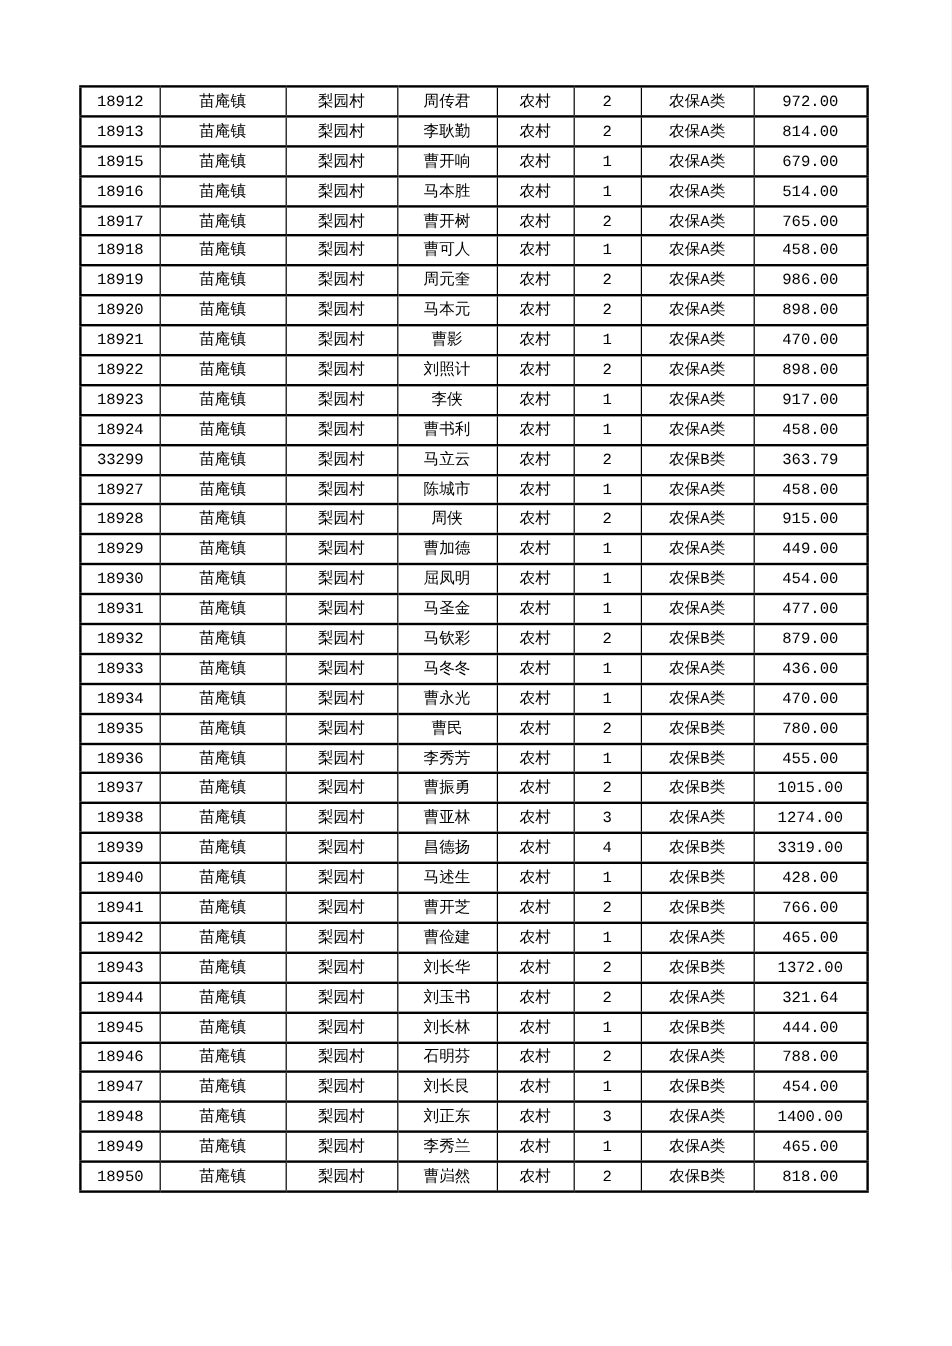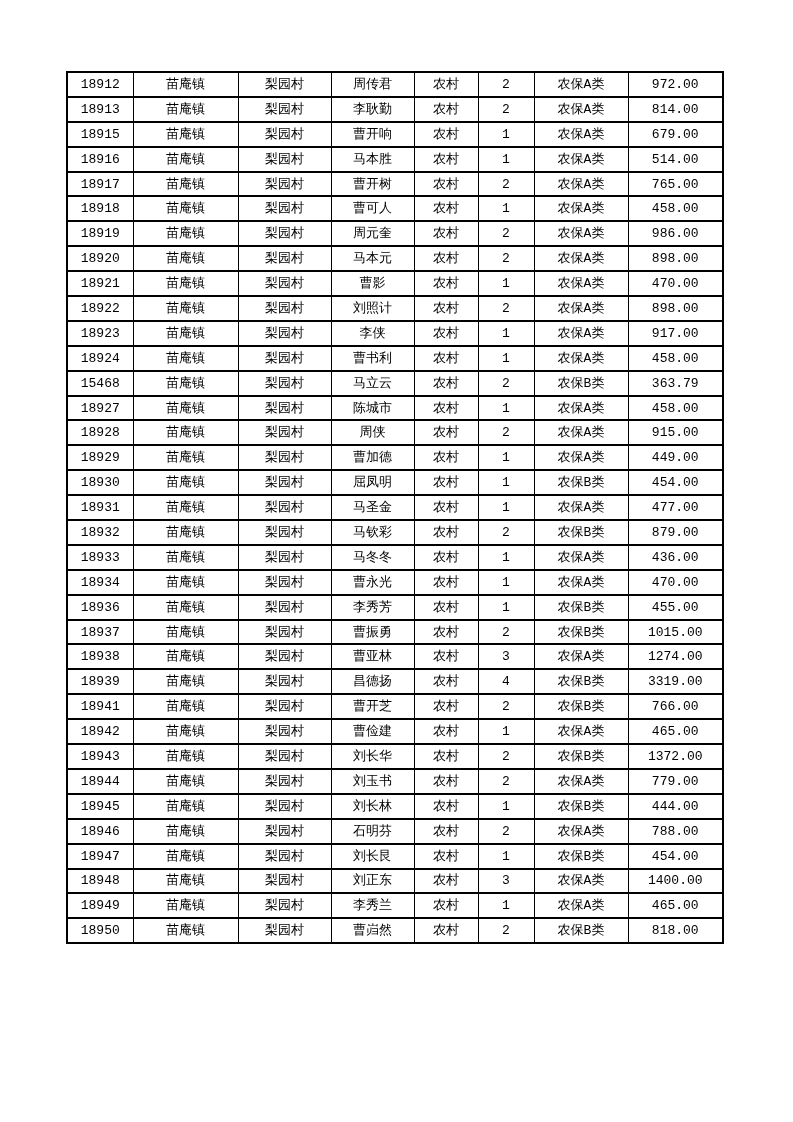--- a/index.html
+++ b/index.html
@@ -172,21 +172,21 @@
           <td>18924</td>
           <td>苗庵镇</td>
           <td>梨园村</td>
           <td>曹书利</td>
           <td>农村</td>
           <td>1</td>
           <td>农保A类</td>
           <td>458.00</td>
         </tr>
         <tr>
-          <td>15468</td>
+          <td>33299</td>
           <td>苗庵镇</td>
           <td>梨园村</td>
           <td>马立云</td>
           <td>农村</td>
           <td>2</td>
           <td>农保B类</td>
           <td>363.79</td>
         </tr>
         <tr>
           <td>18927</td>
@@ -262,20 +262,30 @@
           <td>18934</td>
           <td>苗庵镇</td>
           <td>梨园村</td>
           <td>曹永光</td>
           <td>农村</td>
           <td>1</td>
           <td>农保A类</td>
           <td>470.00</td>
         </tr>
         <tr>
+          <td>18935</td>
+          <td>苗庵镇</td>
+          <td>梨园村</td>
+          <td>曹民</td>
+          <td>农村</td>
+          <td>2</td>
+          <td>农保B类</td>
+          <td>780.00</td>
+        </tr>
+        <tr>
           <td>18936</td>
           <td>苗庵镇</td>
           <td>梨园村</td>
           <td>李秀芳</td>
           <td>农村</td>
           <td>1</td>
           <td>农保B类</td>
           <td>455.00</td>
         </tr>
         <tr>
@@ -302,20 +312,30 @@
           <td>18939</td>
           <td>苗庵镇</td>
           <td>梨园村</td>
           <td>昌德扬</td>
           <td>农村</td>
           <td>4</td>
           <td>农保B类</td>
           <td>3319.00</td>
         </tr>
         <tr>
+          <td>18940</td>
+          <td>苗庵镇</td>
+          <td>梨园村</td>
+          <td>马述生</td>
+          <td>农村</td>
+          <td>1</td>
+          <td>农保B类</td>
+          <td>428.00</td>
+        </tr>
+        <tr>
           <td>18941</td>
           <td>苗庵镇</td>
           <td>梨园村</td>
           <td>曹开芝</td>
           <td>农村</td>
           <td>2</td>
           <td>农保B类</td>
           <td>766.00</td>
         </tr>
         <tr>
@@ -339,21 +359,21 @@
           <td>1372.00</td>
         </tr>
         <tr>
           <td>18944</td>
           <td>苗庵镇</td>
           <td>梨园村</td>
           <td>刘玉书</td>
           <td>农村</td>
           <td>2</td>
           <td>农保A类</td>
-          <td>779.00</td>
+          <td>321.64</td>
         </tr>
         <tr>
           <td>18945</td>
           <td>苗庵镇</td>
           <td>梨园村</td>
           <td>刘长林</td>
           <td>农村</td>
           <td>1</td>
           <td>农保B类</td>
           <td>444.00</td>

